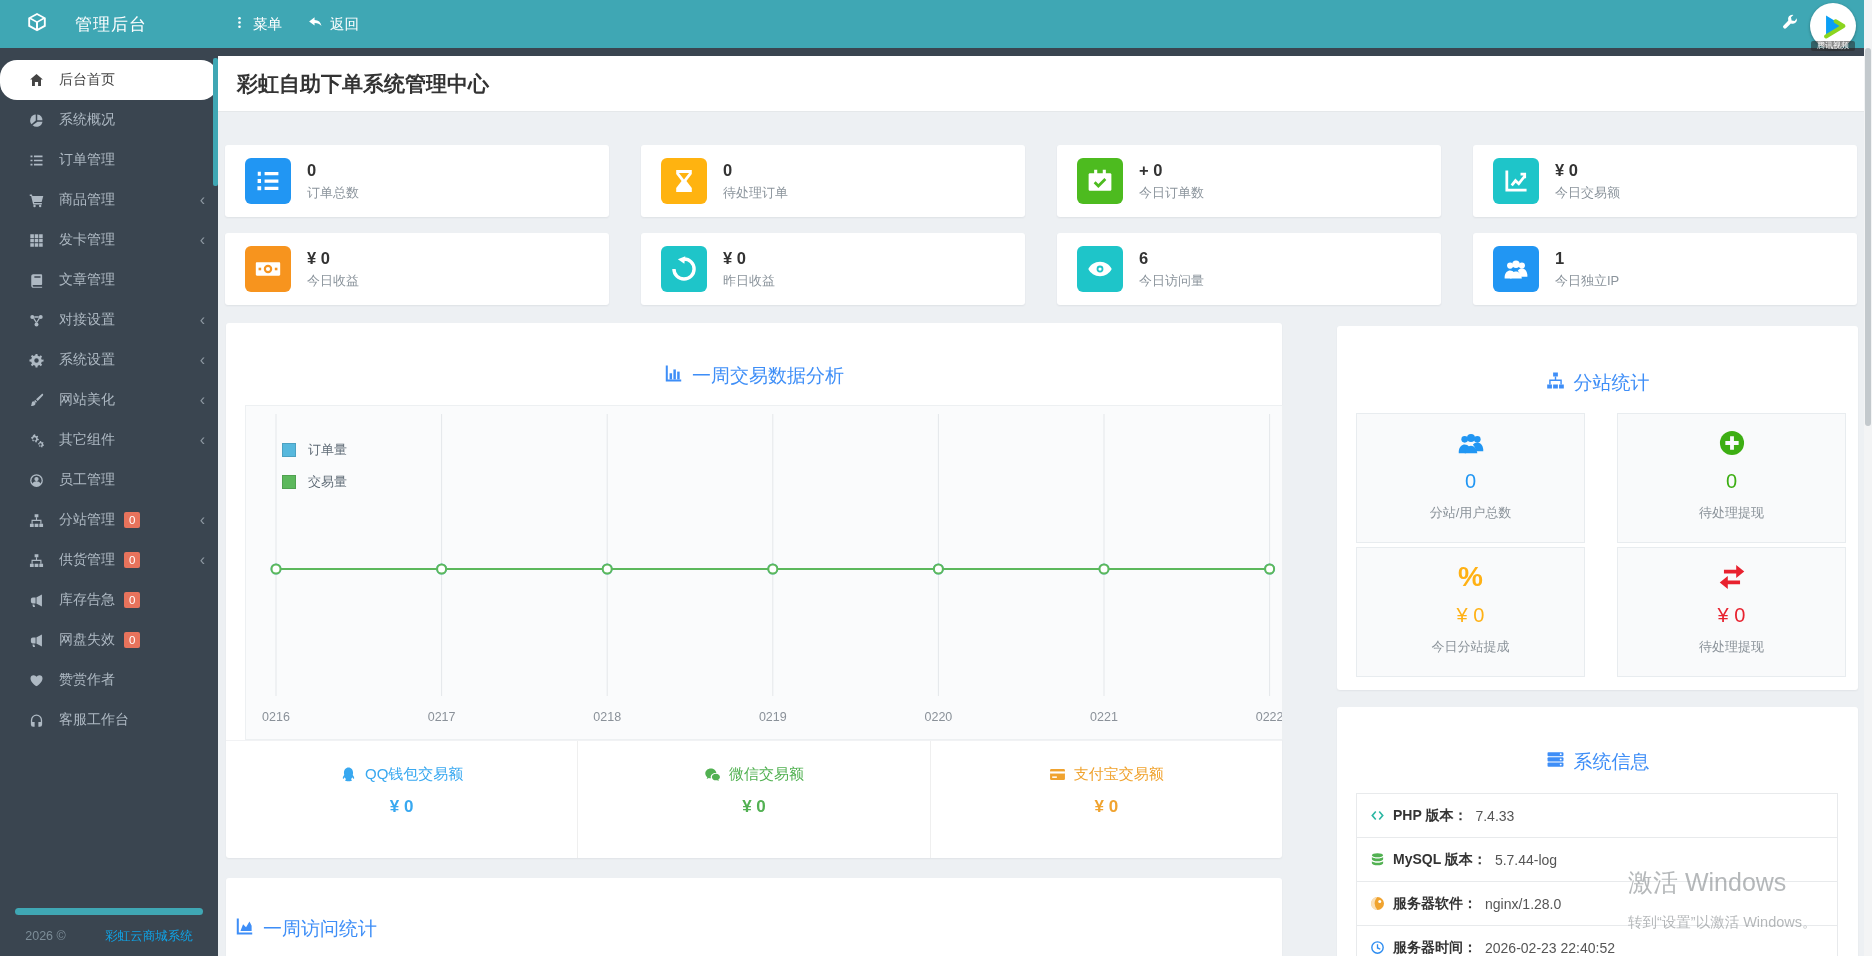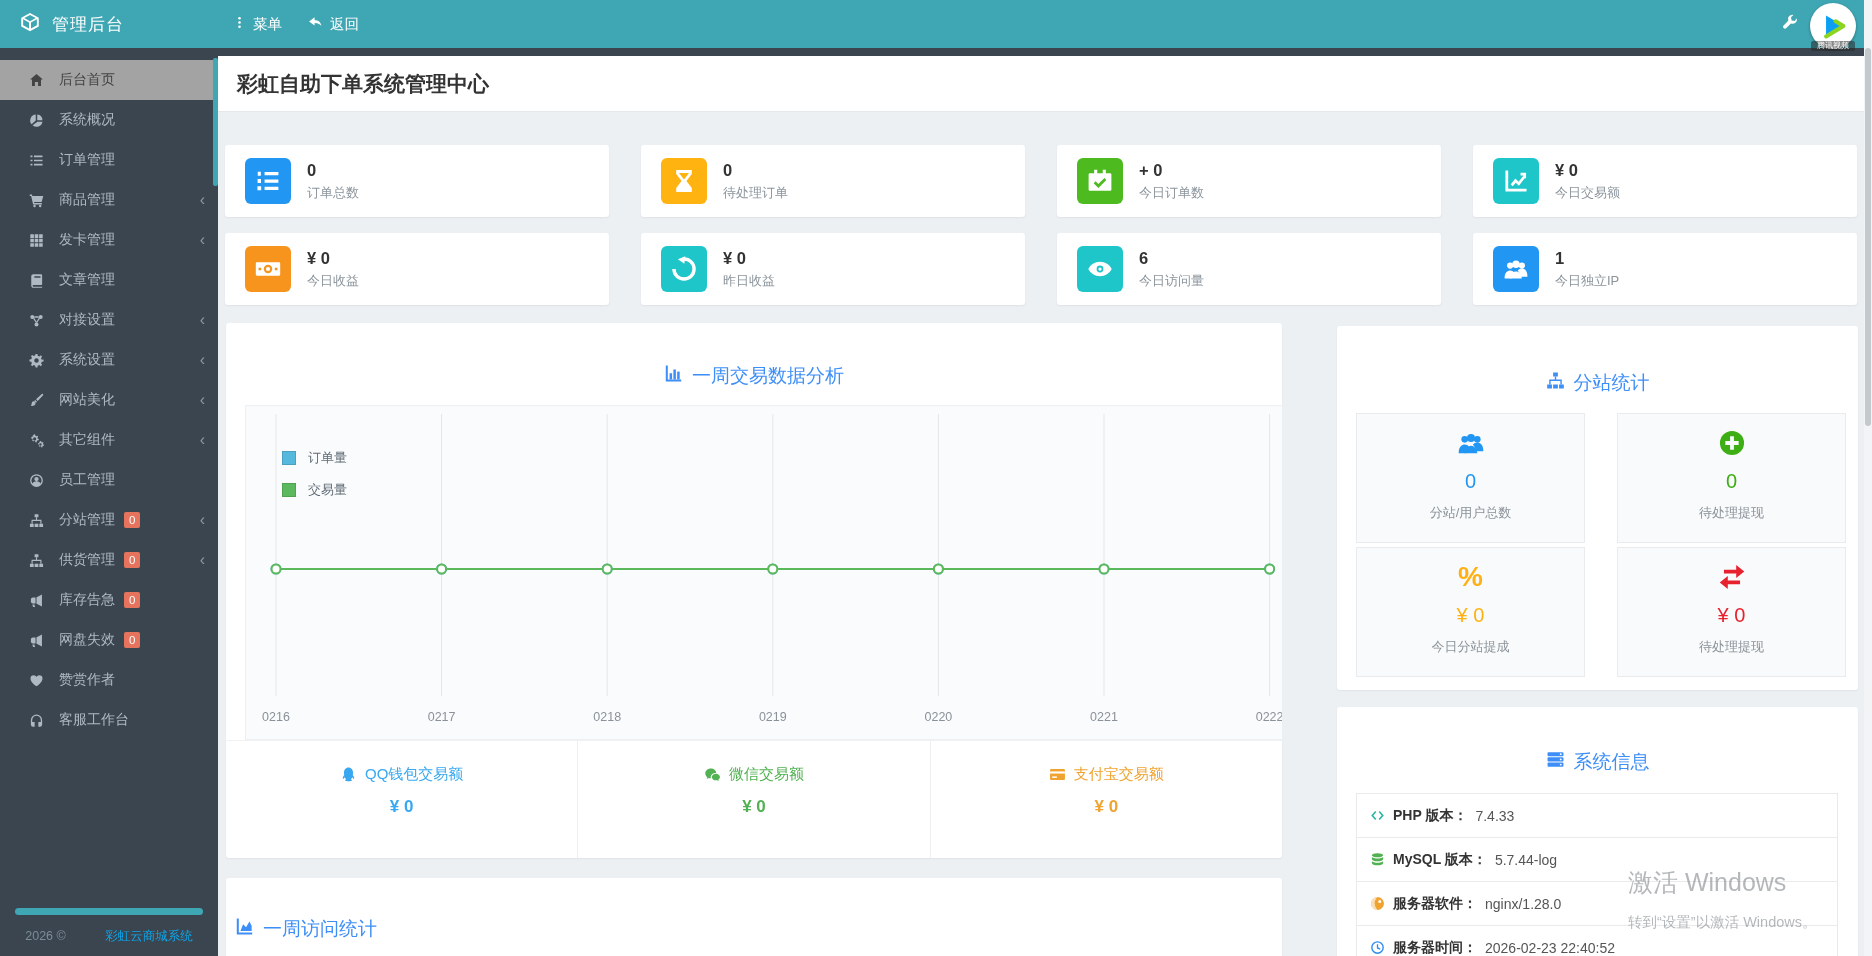--- a/index.html
+++ b/index.html
@@ -1,31 +1,31 @@
 <!DOCTYPE html>
 <html><head>
 <meta charset="utf-8">
 <style>
   html,body{margin:0;padding:0;background:#d9dde1;}
   body{font-family:"Liberation Sans","DejaVu Sans",sans-serif;}
   #screen{position:relative;width:1872px;height:956px;background:#edf0f3;overflow:hidden;}
   
   #topbar{position:absolute;left:0;top:0;width:100%;height:48px;background:#3fa7b4;display:flex;align-items:center;z-index:30;}
-  #brand{width:218px;display:flex;align-items:center;gap:12px;padding-left:20px;box-sizing:border-box;color:#fff;font-size:17px;letter-spacing:1px;}
+  #brand{width:218px;display:flex;align-items:center;gap:28px;padding-left:27px;box-sizing:border-box;color:#fff;font-size:17px;letter-spacing:1px;}
   .topnav{display:flex;gap:26px;margin-left:15px;}
   .topnav-item{display:inline-flex;align-items:center;gap:7px;color:#fff;font-size:14.5px;cursor:pointer;}
   #top-right{margin-left:auto;padding-right:74px;display:flex;align-items:center;}
   
   #dark-strip{position:absolute;left:0;top:48px;width:100%;height:8px;background:#3a4550;z-index:25;}
   
   #sidebar{position:absolute;left:0;top:56px;width:218px;bottom:0;background:#3a4550;z-index:20;}
   #side-menu{padding-top:4px;}
   .side-item{position:relative;height:40px;display:flex;align-items:center;padding:0 26px 0 29px;color:#aeb9c3;font-size:14px;cursor:pointer;box-sizing:border-box;}
   .side-item .icn{color:#9aa6b0;}
-  .side-item.active{background:#a3a3a3;color:#444;}
+  .side-item.active{background:#ffffff;color:#444;border-radius:17px;}
   .side-item.active .icn{color:#4a4a4a;}
   .side-label{margin-left:15px;}
   .side-badge{margin-left:9px;background:#e8735c;color:#fff;font-size:11.5px;line-height:16px;padding:0 5px;border-radius:2px;}
   .side-arrow{position:absolute;right:13px;color:#8d98a2;font-size:16px;line-height:14px;}
   #side-scrollthumb{position:absolute;top:2px;right:0px;width:5px;height:128px;background:#3fa7b4;border-radius:2px;}
   #side-progress{position:absolute;left:15px;top:852px;width:188px;height:7px;border-radius:4px;background:#3fa7b4;}
   #side-copyright{position:absolute;top:872px;width:100%;text-align:center;font-size:12.5px;color:#7d8d98;}
   #side-copyright a{color:#0ea5e9;text-decoration:none;margin-left:36px;}
   
   #page-header{position:absolute;left:218px;top:56px;width:1646px;height:56px;background:#fff;border-bottom:1px solid #e5e8ea;box-sizing:border-box;z-index:5;}
@@ -36,21 +36,21 @@
   .stat-meta{margin-left:16px;}
   .stat-value{font-size:16.5px;font-weight:bold;color:#333;}
   .stat-label{font-size:13px;color:#8b949c;margin-top:4px;}
   
   .panel{position:absolute;background:#fff;border-radius:3px;box-shadow:0 1px 2px rgba(30,40,50,.06);box-sizing:border-box;}
   .panel-title{display:flex;align-items:center;justify-content:center;gap:9px;color:#3e8ef7;font-size:19px;}
   .panel-title.left{justify-content:flex-start;padding-left:9px;}
   #chart-panel{left:226px;top:323px;width:1056px;height:535px;}
   #chart-panel .panel-title{padding-top:40px;}
   #plot{position:absolute;left:19px;top:82px;width:1038px;height:335px;background:#fafbfc;border:1px solid #edf0f2;box-sizing:border-box;}
-  #legend{position:absolute;left:36px;top:34px;margin-top:8px;}
+  #legend{position:absolute;left:36px;top:34px;}
   .legend-row{display:flex;align-items:center;gap:12px;height:20px;margin-bottom:12px;cursor:pointer;}
   .legend-swatch{width:14px;height:14px;border:1px solid rgba(0,0,0,.12);box-sizing:border-box;}
   .legend-label{font-size:13px;color:#5f6b76;}
   #chart-footers{position:absolute;left:0;top:417px;width:100%;bottom:0;display:flex;border-top:1px solid #f1f2f4;}
   .cfoot{flex:1;text-align:center;padding-top:24px;}
   .cfoot + .cfoot{border-left:1px solid #efefef;}
   .cfoot-name{display:inline-flex;align-items:center;gap:8px;font-size:15px;}
   .cfoot-value{font-size:17px;font-weight:bold;margin-top:10px;}
   #visits-panel{left:226px;top:878px;width:1056px;height:100px;}
   #visits-panel .panel-title{padding-top:38px;}

